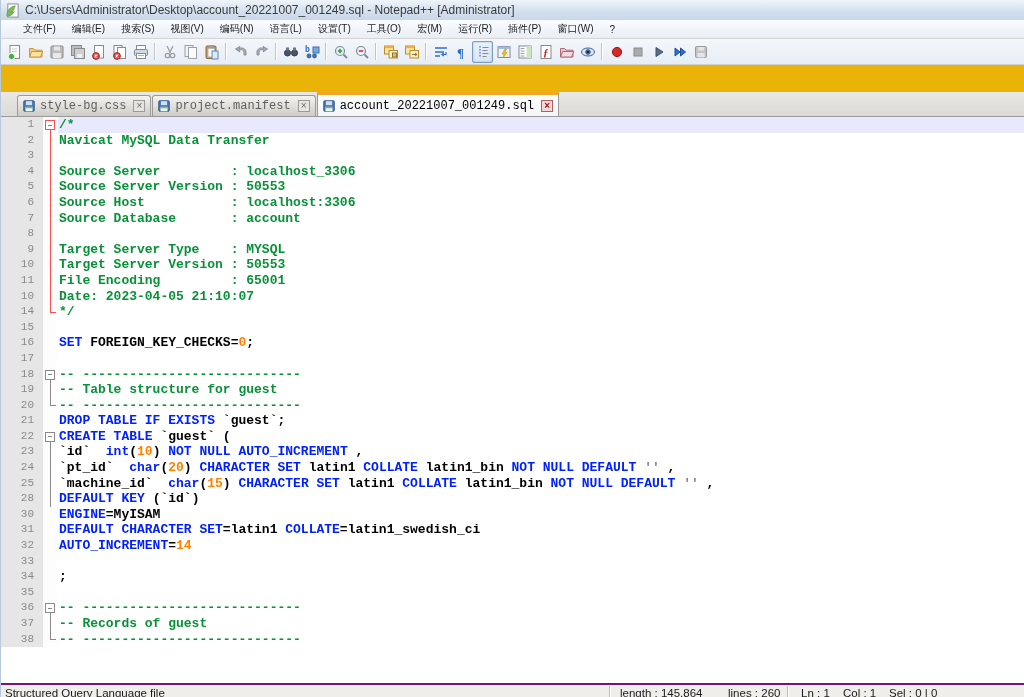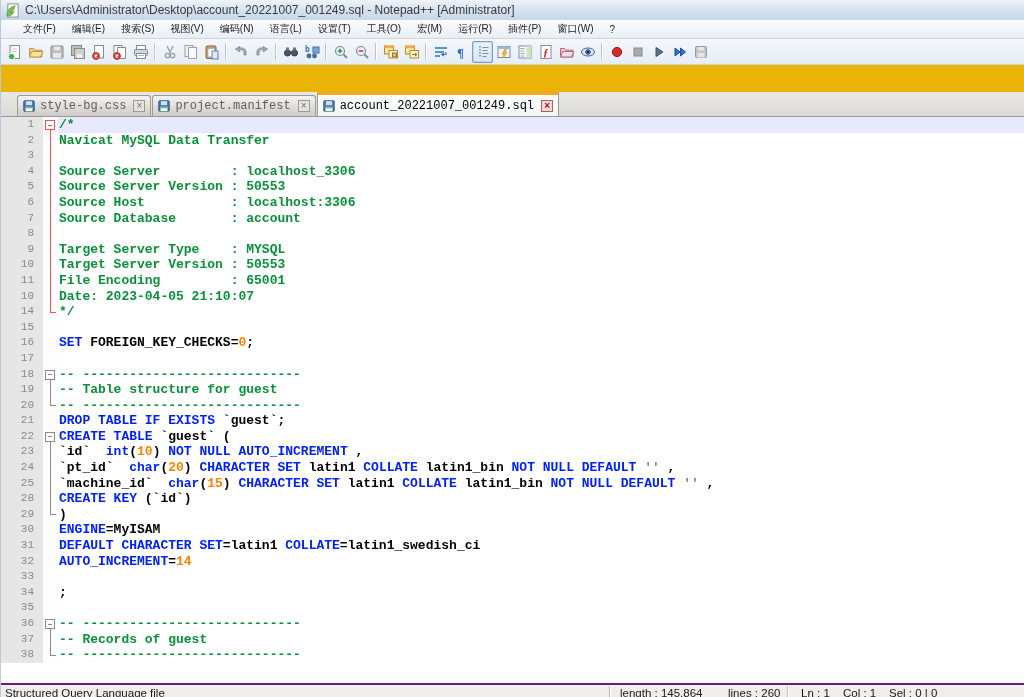--- a/index.html
+++ b/index.html
@@ -559,29 +559,21 @@
         <div class="fold">
           <i class="fvl gray"></i>
         </div>
         <div class="code"><span class="seg-p">`machine_id`  </span><span class="seg-k">char</span><span class="seg-p">(</span><span class="seg-n">15</span><span class="seg-p">) </span><span class="seg-k">CHARACTER SET</span><span class="seg-p"> latin1 </span><span class="seg-k">COLLATE</span><span class="seg-p"> latin1_bin </span><span class="seg-k">NOT NULL DEFAULT</span><span class="seg-p"> </span><span class="seg-s">''</span><span class="seg-p"> ,</span></div>
       </div>
       <div class="row">
         <div class="lnum">28</div>
         <div class="fold">
           <i class="fvl gray"></i>
         </div>
-        <div class="code"><span class="seg-k">CREATE KEY</span><span class="seg-p"> (`id`)</span></div>
-      </div>
-      <div class="row">
-        <div class="lnum">29</div>
-        <div class="fold">
-          <i class="fvl half gray"></i>
-          <i class="fhl gray"></i>
-        </div>
-        <div class="code"><span class="seg-p">)</span></div>
+        <div class="code"><span class="seg-k">DEFAULT KEY</span><span class="seg-p"> (`id`)</span></div>
       </div>
       <div class="row">
         <div class="lnum">30</div>
         <div class="fold"></div>
         <div class="code"><span class="seg-k">ENGINE</span><span class="seg-p">=MyISAM</span></div>
       </div>
       <div class="row">
         <div class="lnum">31</div>
         <div class="fold"></div>
         <div class="code"><span class="seg-k">DEFAULT CHARACTER SET</span><span class="seg-p">=latin1 </span><span class="seg-k">COLLATE</span><span class="seg-p">=latin1_swedish_ci</span></div>

